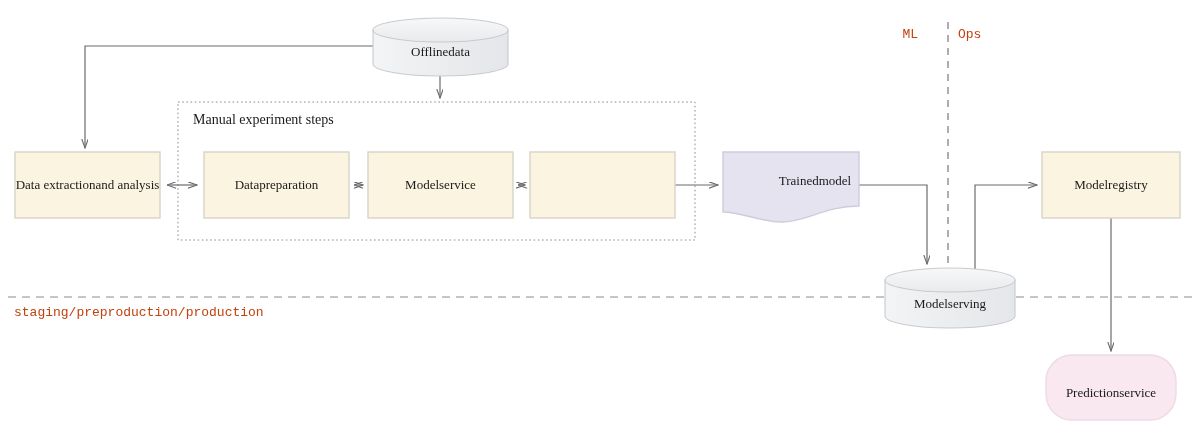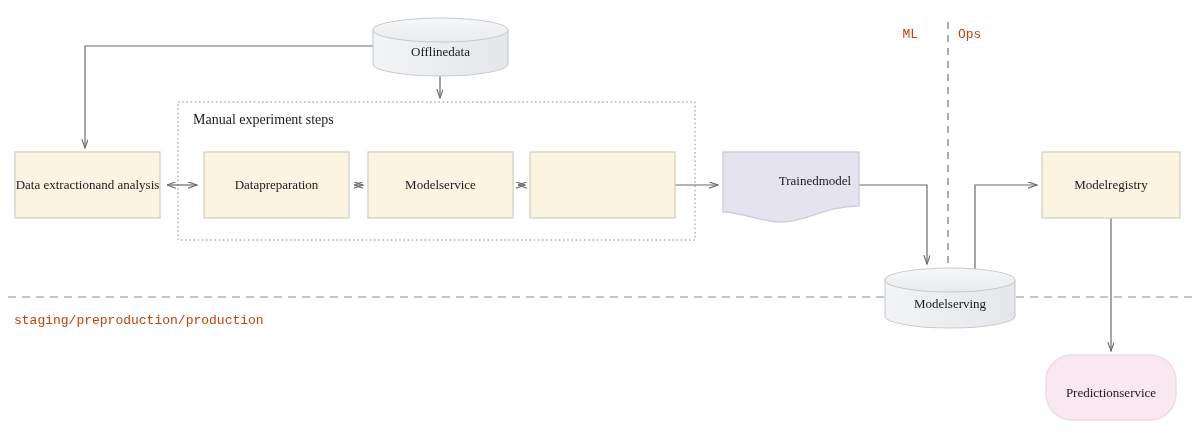--- a/index.html
+++ b/index.html
@@ -129,21 +129,21 @@
     </g>
 
     <rect x="1046" y="355" width="130" height="65" rx="26" ry="26" fill="#f9e8f0" stroke="#eedae6" stroke-width="1.4"></rect>
   </svg>
 
   <div class="tiny-text" style="left:193px; top:112px;">Manual experiment steps</div>
 
   <div class="plain-text" style="left:918px; top:27px; transform:translateX(-100%);">ML</div>
   <div class="plain-text" style="left:958px; top:27px;">Ops</div>
 
-  <div class="plain-text" style="left:14px; top:305px;margin-top:8px;">staging/preproduction/production</div>
+  <div class="plain-text" style="left:14px; top:305px;">staging/preproduction/production</div>
 
   <div class="node-label" style="left:373px; top:28px; width:135px; height:48px;">
     <span>Offline</span>
     <span>data</span>
   </div>
 
   <div class="node-label" style="left:15px; top:152px; width:145px; height:66px;">
     <span>Data extraction</span>
     <span>and analysis</span>
   </div>

